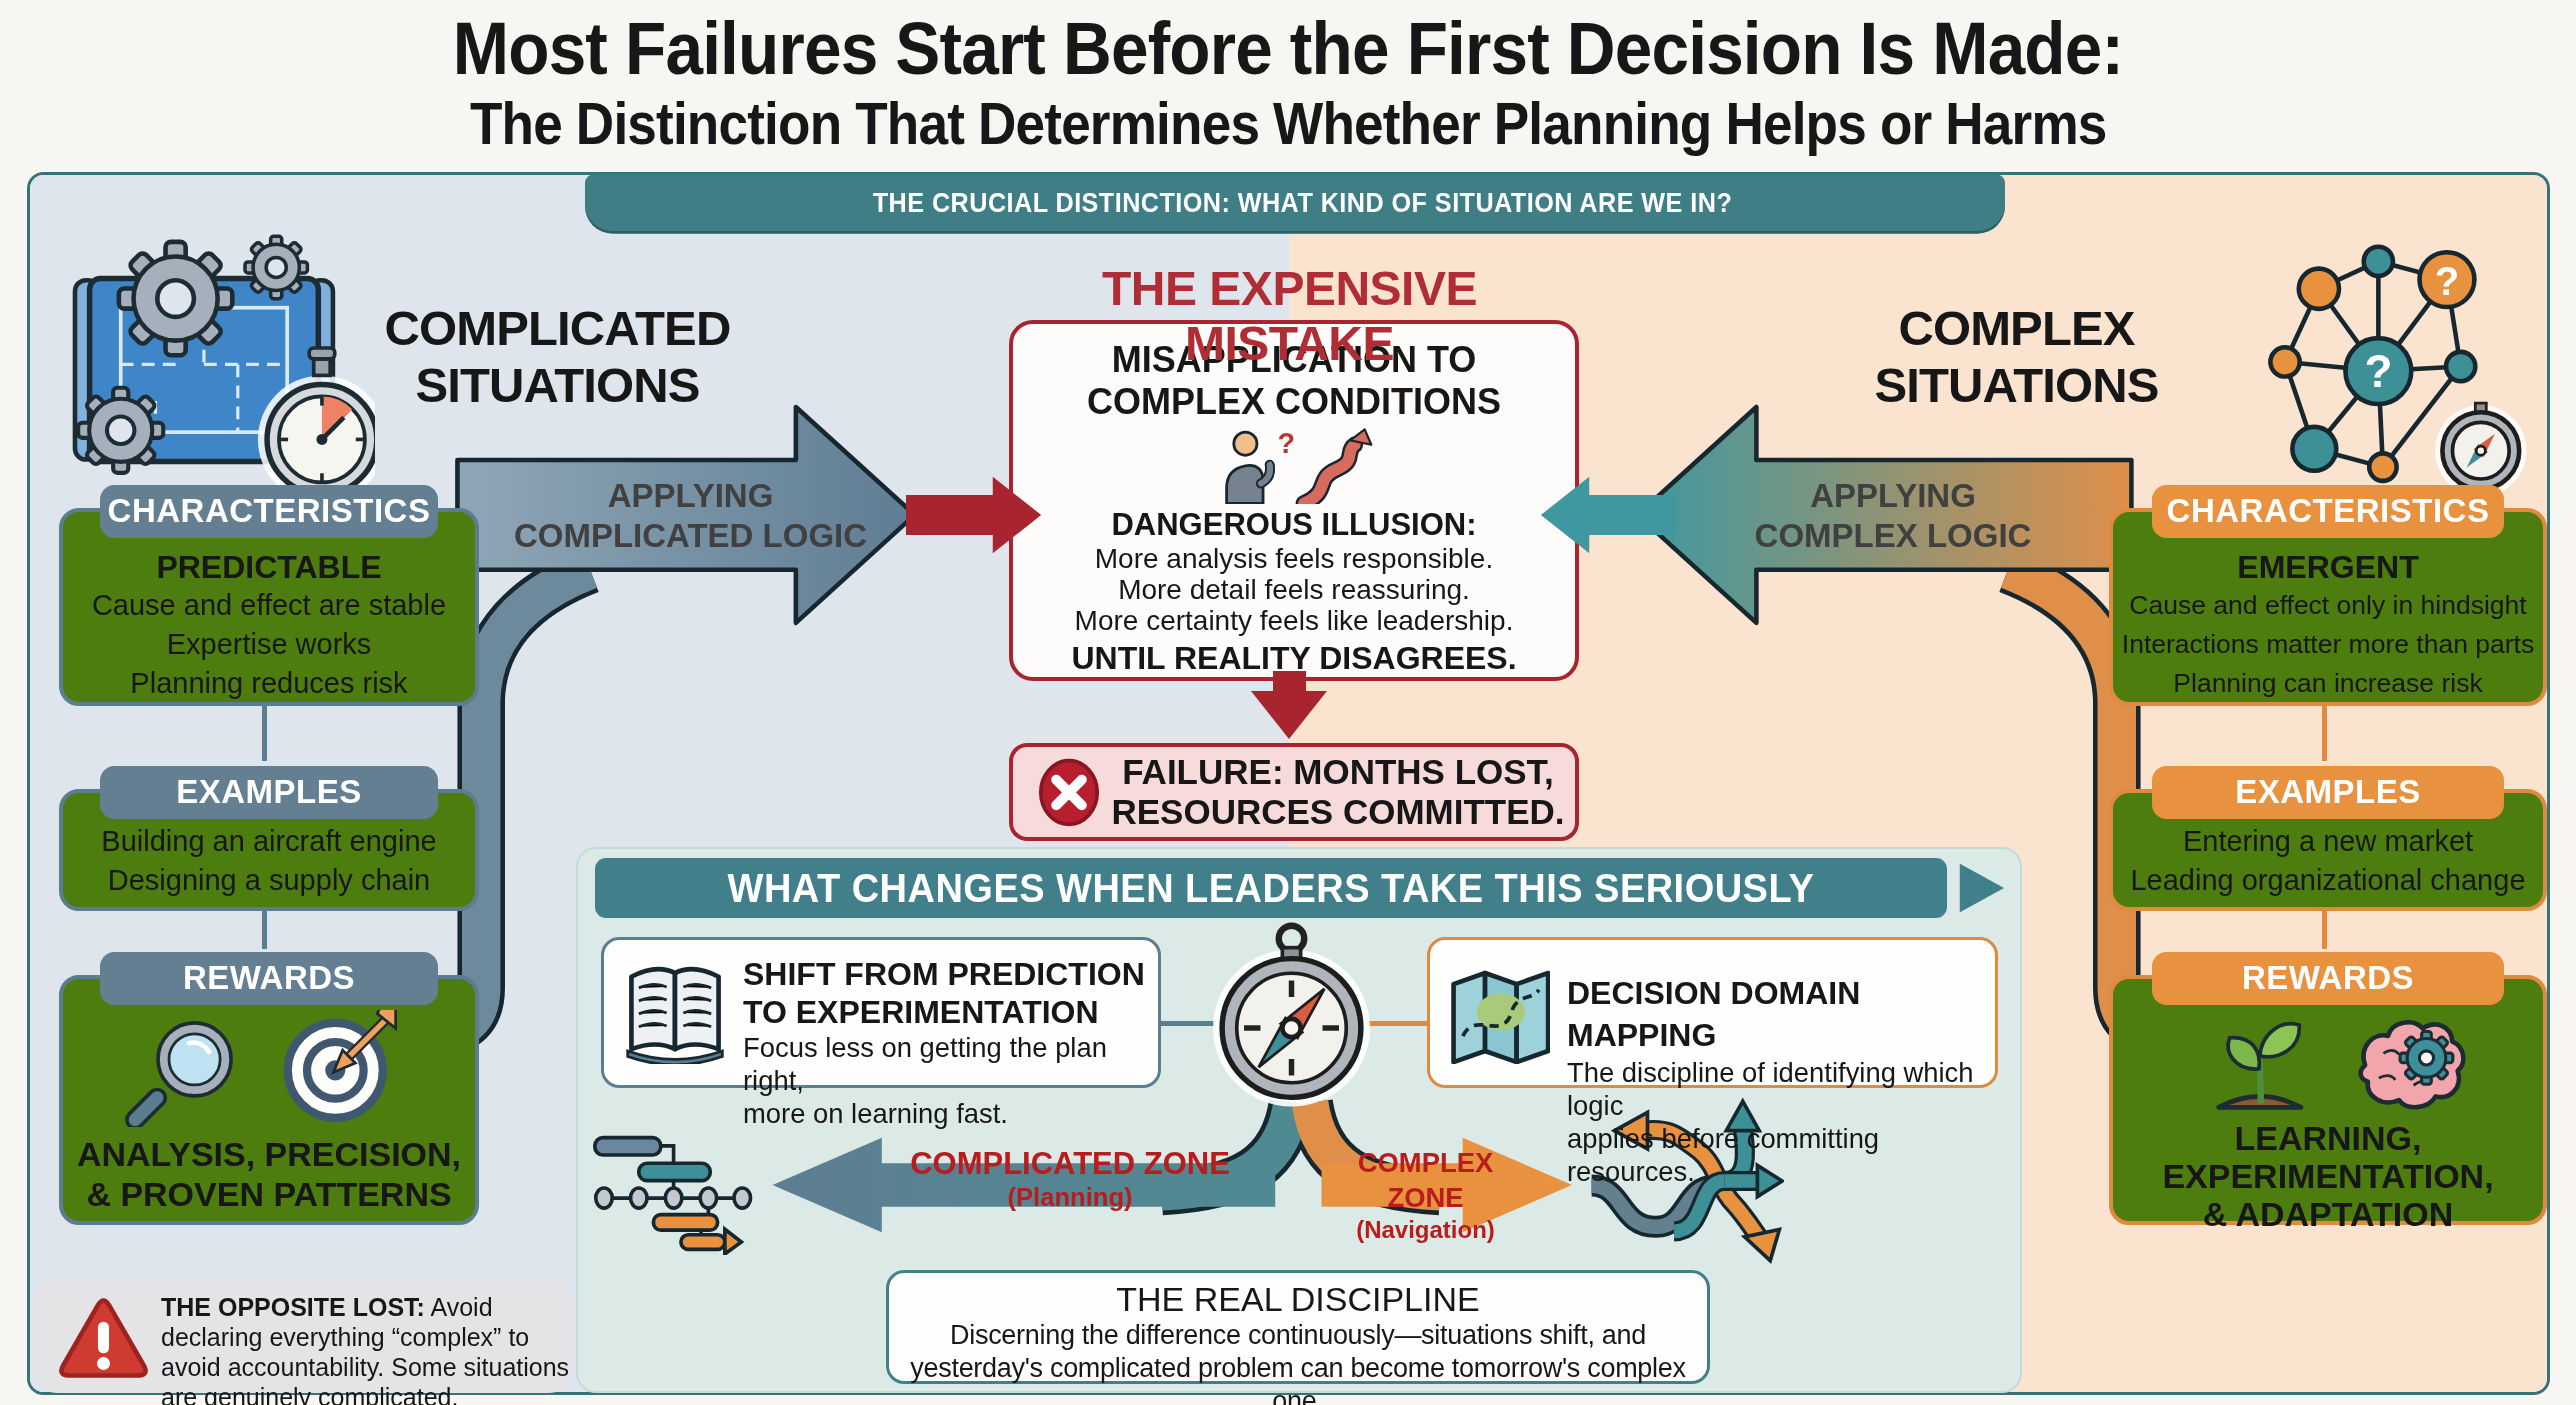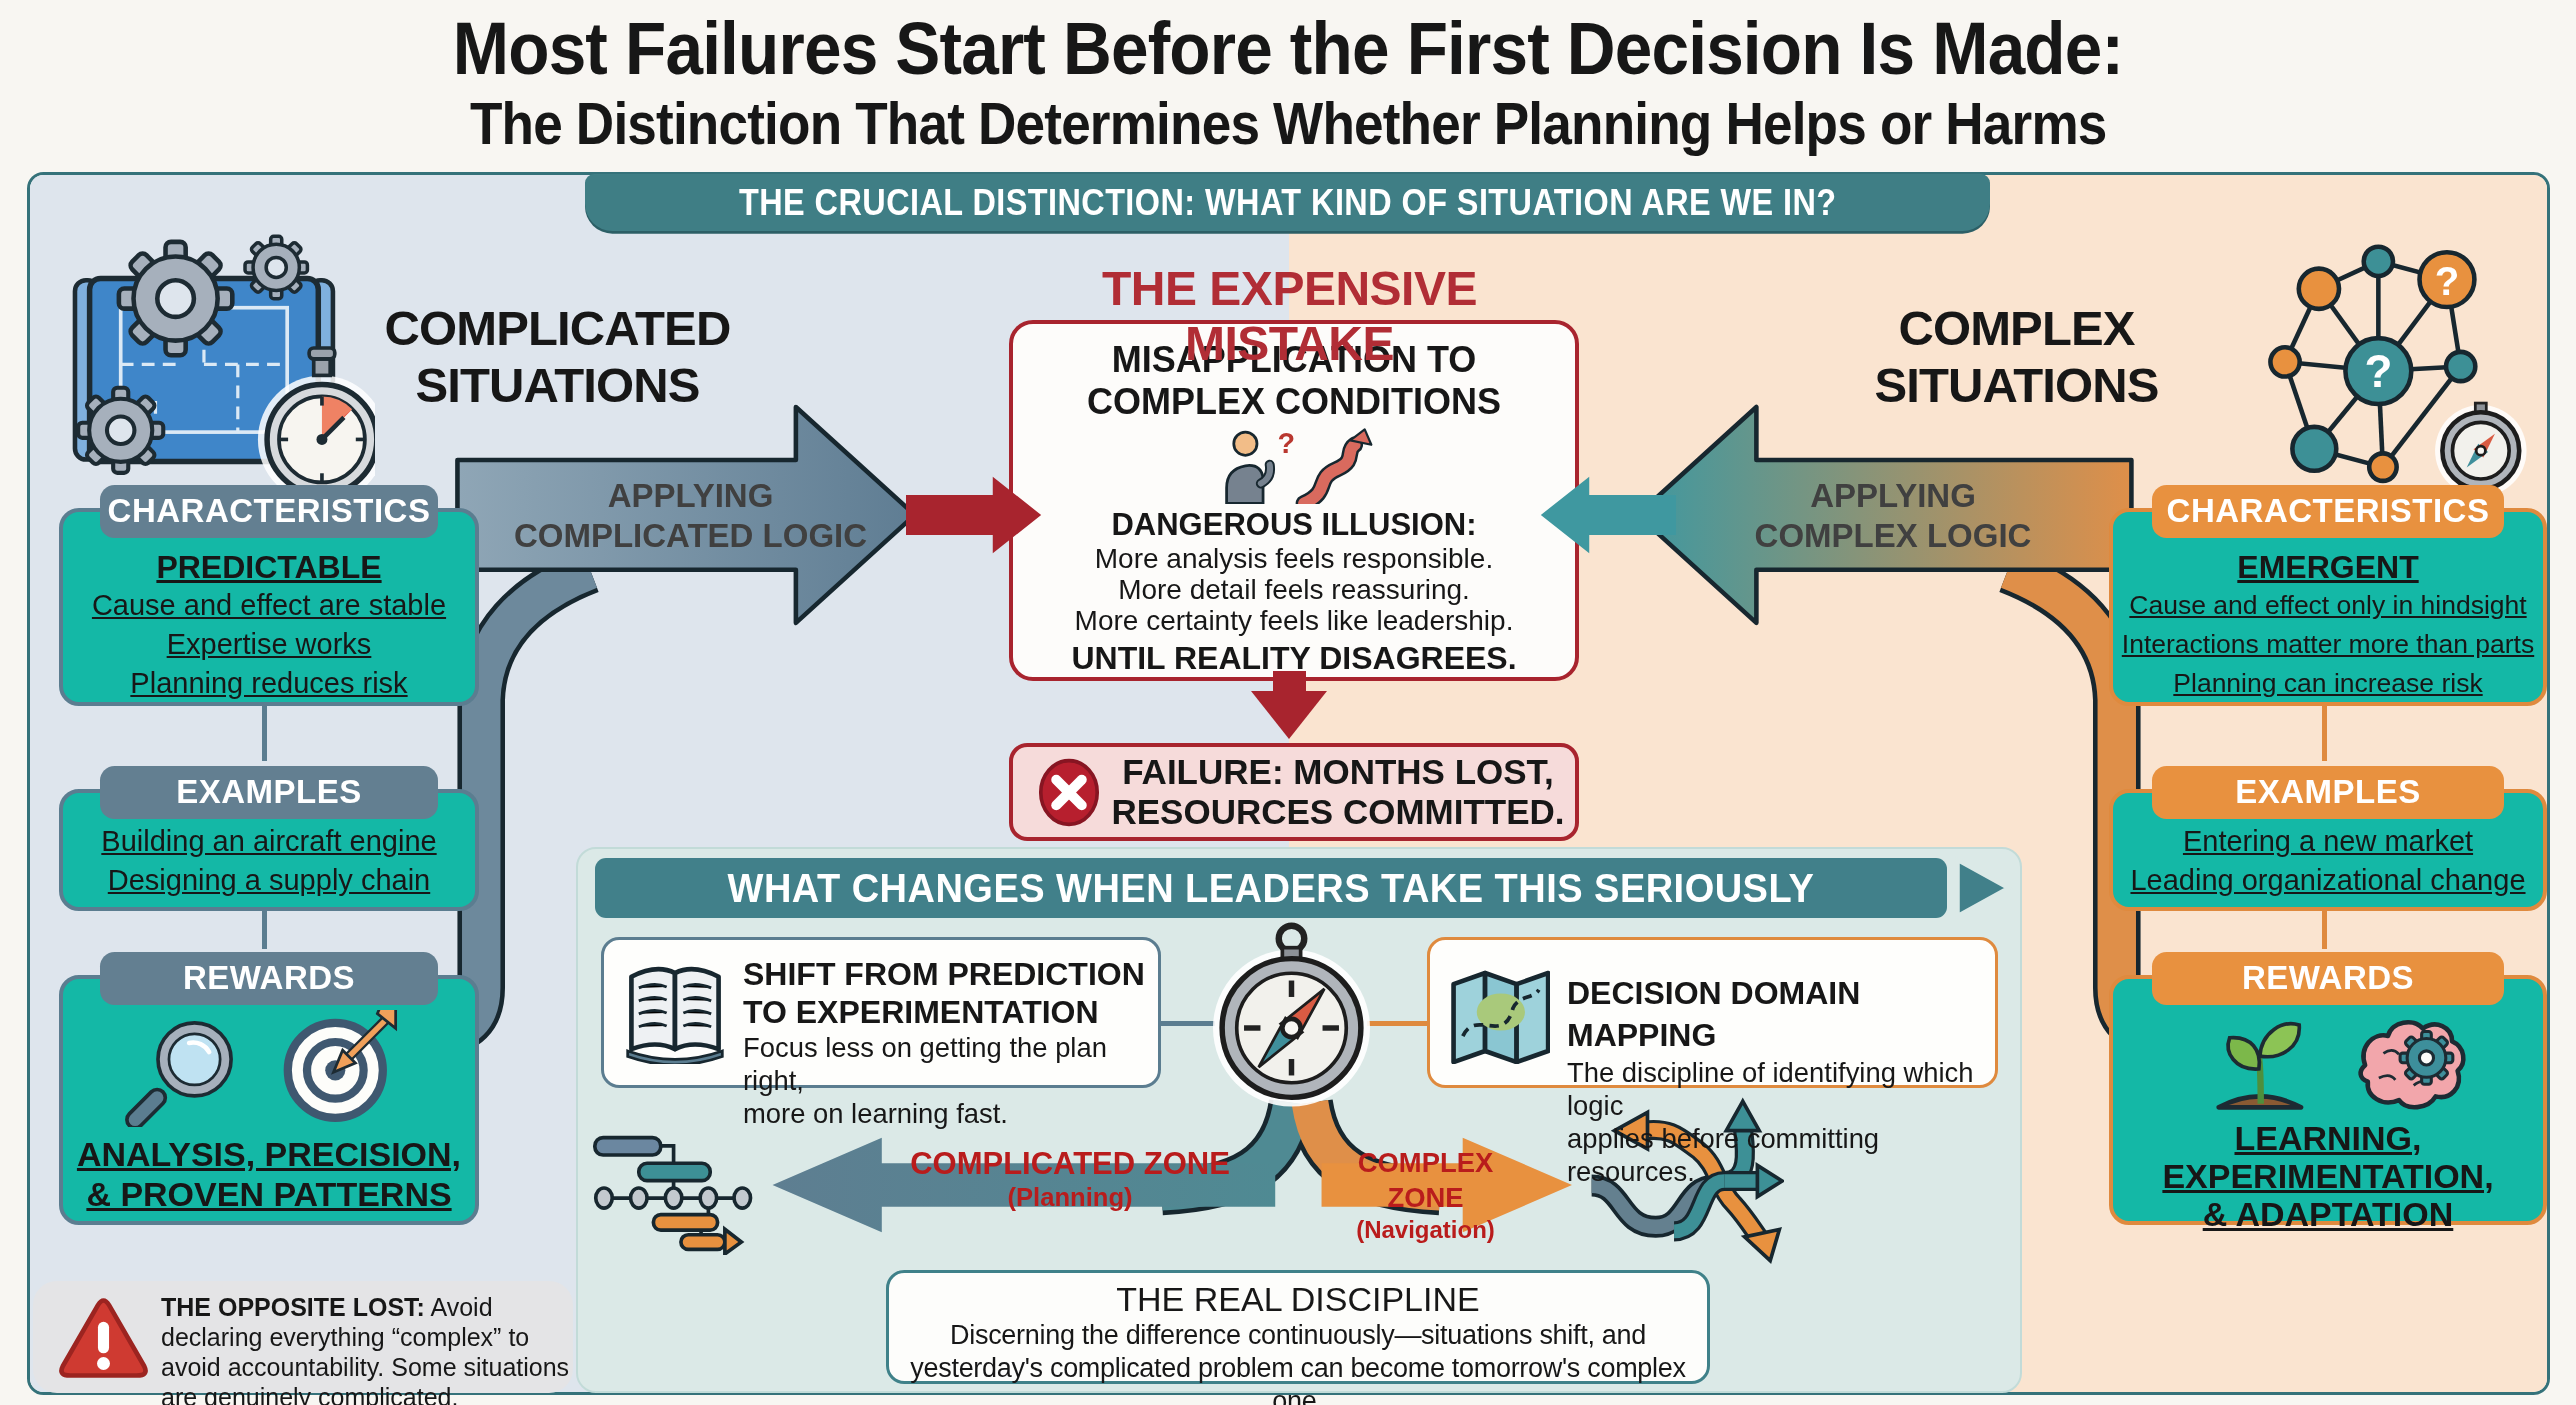--- a/index.html
+++ b/index.html
@@ -10,23 +10,23 @@
   .condensed{letter-spacing:-0.9px;}
   .t1{font-size:75px;font-weight:800;line-height:84px;}
   .t2{font-size:59px;font-weight:700;line-height:68px;}
   .sq{display:inline-block;transform:scaleX(.9);transform-origin:center;white-space:nowrap;}
   #frame{position:absolute;left:27.4px;top:172px;width:2517px;height:1217px;border:3.7px solid #35727a;
          border-radius:16.5px;overflow:hidden;z-index:0;}
   .bgL{position:absolute;left:0;top:0;width:1259px;height:100%;background:#dee5ed;}
   .bgR{position:absolute;left:1259px;top:0;width:1259px;height:100%;background:#fae4d0;}
   .banner{position:absolute;left:585px;top:174px;width:1405px;height:57px;background:#3f7e85;
           border-radius:9.1px 9.1px 27.4px 27.4px;z-index:5;display:flex;align-items:center;justify-content:center;
-          font-size:36px;font-weight:800;color:#fff;letter-spacing:0.5px;box-shadow:0 2.7px 0 #2c5f66;}
+          font-size:28px;font-weight:800;color:#fff;letter-spacing:0.5px;box-shadow:0 2.7px 0 #2c5f66;padding-left:15px;}
   .sideTitle{font-size:49px;font-weight:800;line-height:57px;letter-spacing:-0.9px;}
-  .sbox{position:absolute;background:#14b8a6;border-radius:20px;z-index:3;text-decoration:underline;}
+  .sbox{position:absolute;background:#4d7c0f;border-radius:20px;z-index:3;}
   .sbox.blue{border:4.6px solid #5b7d90;}
   .sbox.or{border:4.6px solid #df8a3e;}
   .pill{position:absolute;left:9%;width:82%;top:-27.4px;height:53px;border-radius:14.6px;color:#fff;
         font-weight:800;font-size:33px;display:flex;align-items:center;justify-content:center;letter-spacing:0.5px;z-index:4;}
   .pill.blue{background:#637f91;}
   .pill.or{background:#e8913f;}
   .bx-hl{font-size:32px;font-weight:800;margin-top:37px;text-align:center;}
   .bx-line{font-size:29px;line-height:39px;font-weight:500;text-align:center;}
   .bx-line.tight{font-size:26.5px;}
   .conn{position:absolute;width:4.6px;background:#5b7d90;z-index:1;}

